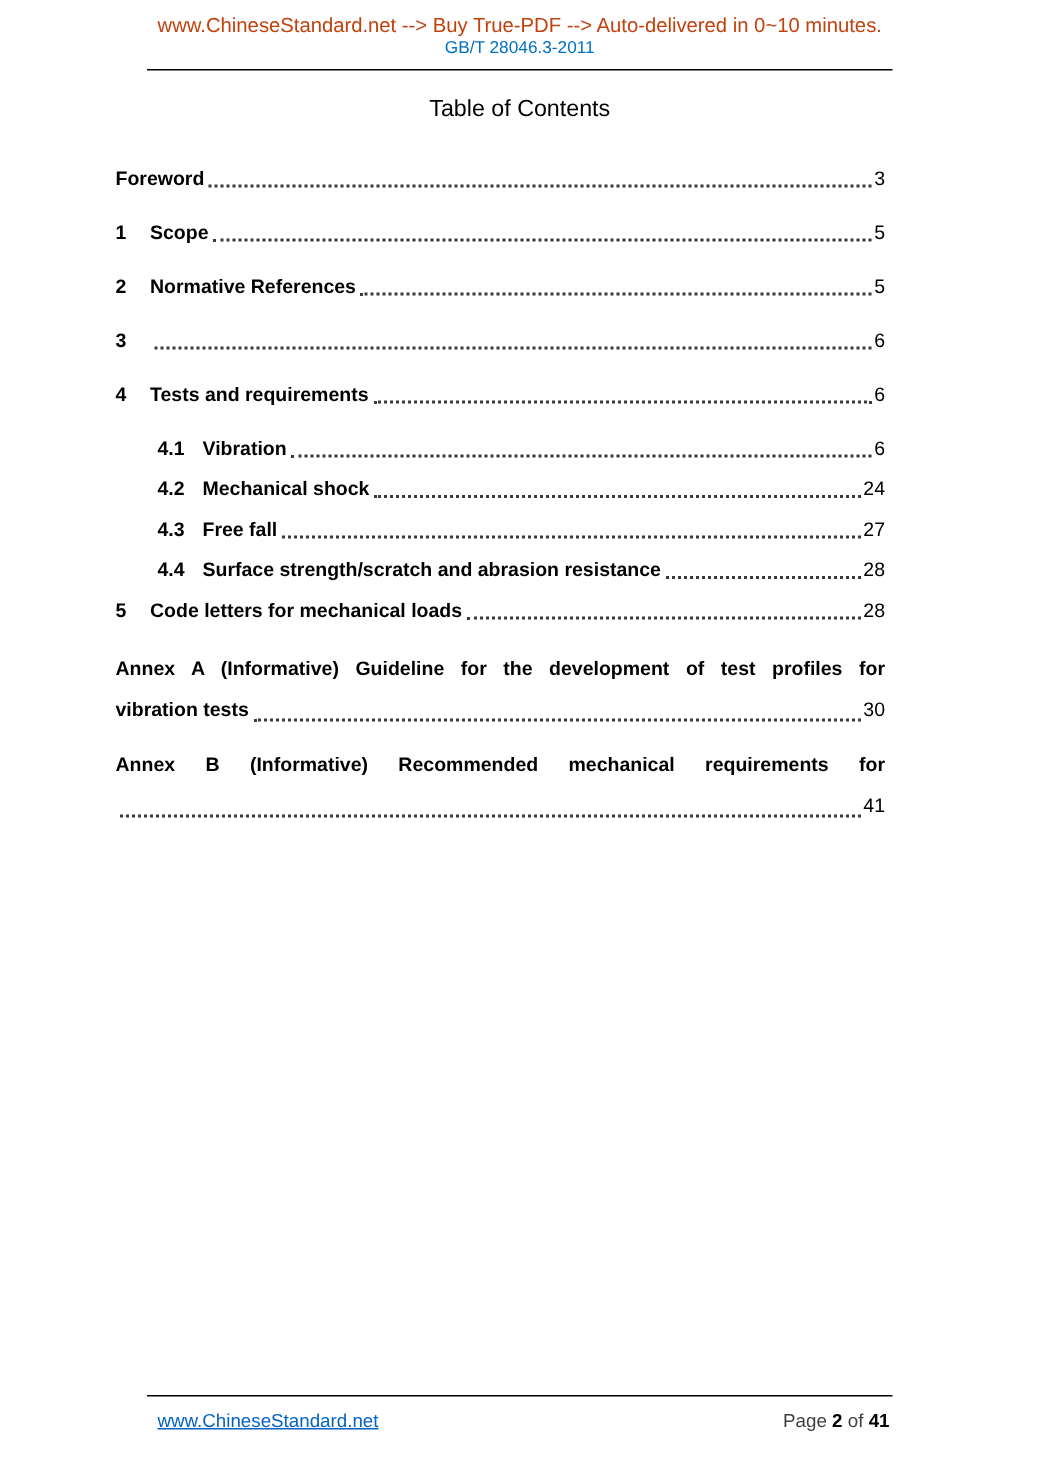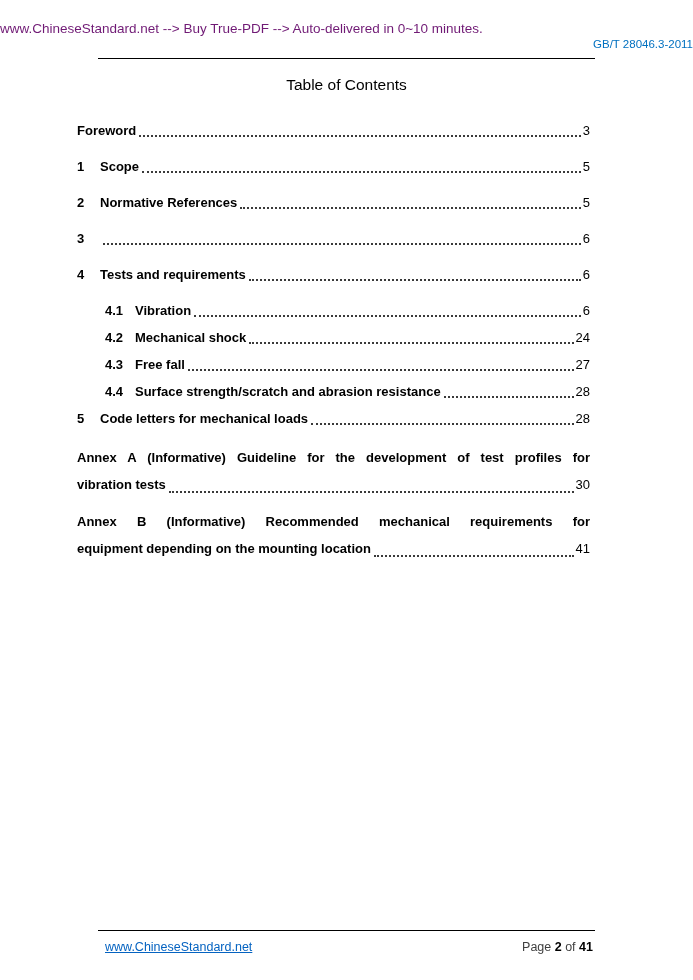--- a/index.html
+++ b/index.html
@@ -8,28 +8,29 @@
     position: relative;
     width: 693px;
     height: 980px;
     margin: 0 auto;
     background: #ffffff;
     font-family: "Liberation Sans", sans-serif;
     color: #000;
     overflow: hidden;
   }
   .banner {
-    margin-top: 21px;
-    color: #701a75;
+    margin-top: 9px;
+    text-align: center;
+    color: #c2410c;
     font-size: 13.5px;
     line-height: 16px;
     cursor: pointer;
   }
   .doc-number {
-    text-align: right;
+    text-align: center;
     color: #0070c0;
     font-size: 11.5px;
     line-height: 13px;
     margin-top: 1px;
   }
   .header-rule {
     width: 497px;
     margin: 7px auto 0;
     border: none;
     border-top: 1.5px solid #000;
@@ -179,21 +180,20 @@
       <div class="toc-row">
         <span class="label">vibration tests</span>
         <span class="dots"></span>
         <span class="pg">30</span>
       </div>
     </div>
 
     <div class="annex">
       <div class="jline">Annex B (Informative) Recommended mechanical requirements for</div>
       <div class="toc-row">
-        <span class="label">equipment depending on the mounting location</span>
         <span class="dots"></span>
         <span class="pg">41</span>
       </div>
     </div>
 
   </div>
 
   <div class="footer">
     <a class="footer-link">www.ChineseStandard.net</a>
     <div class="page-info">

